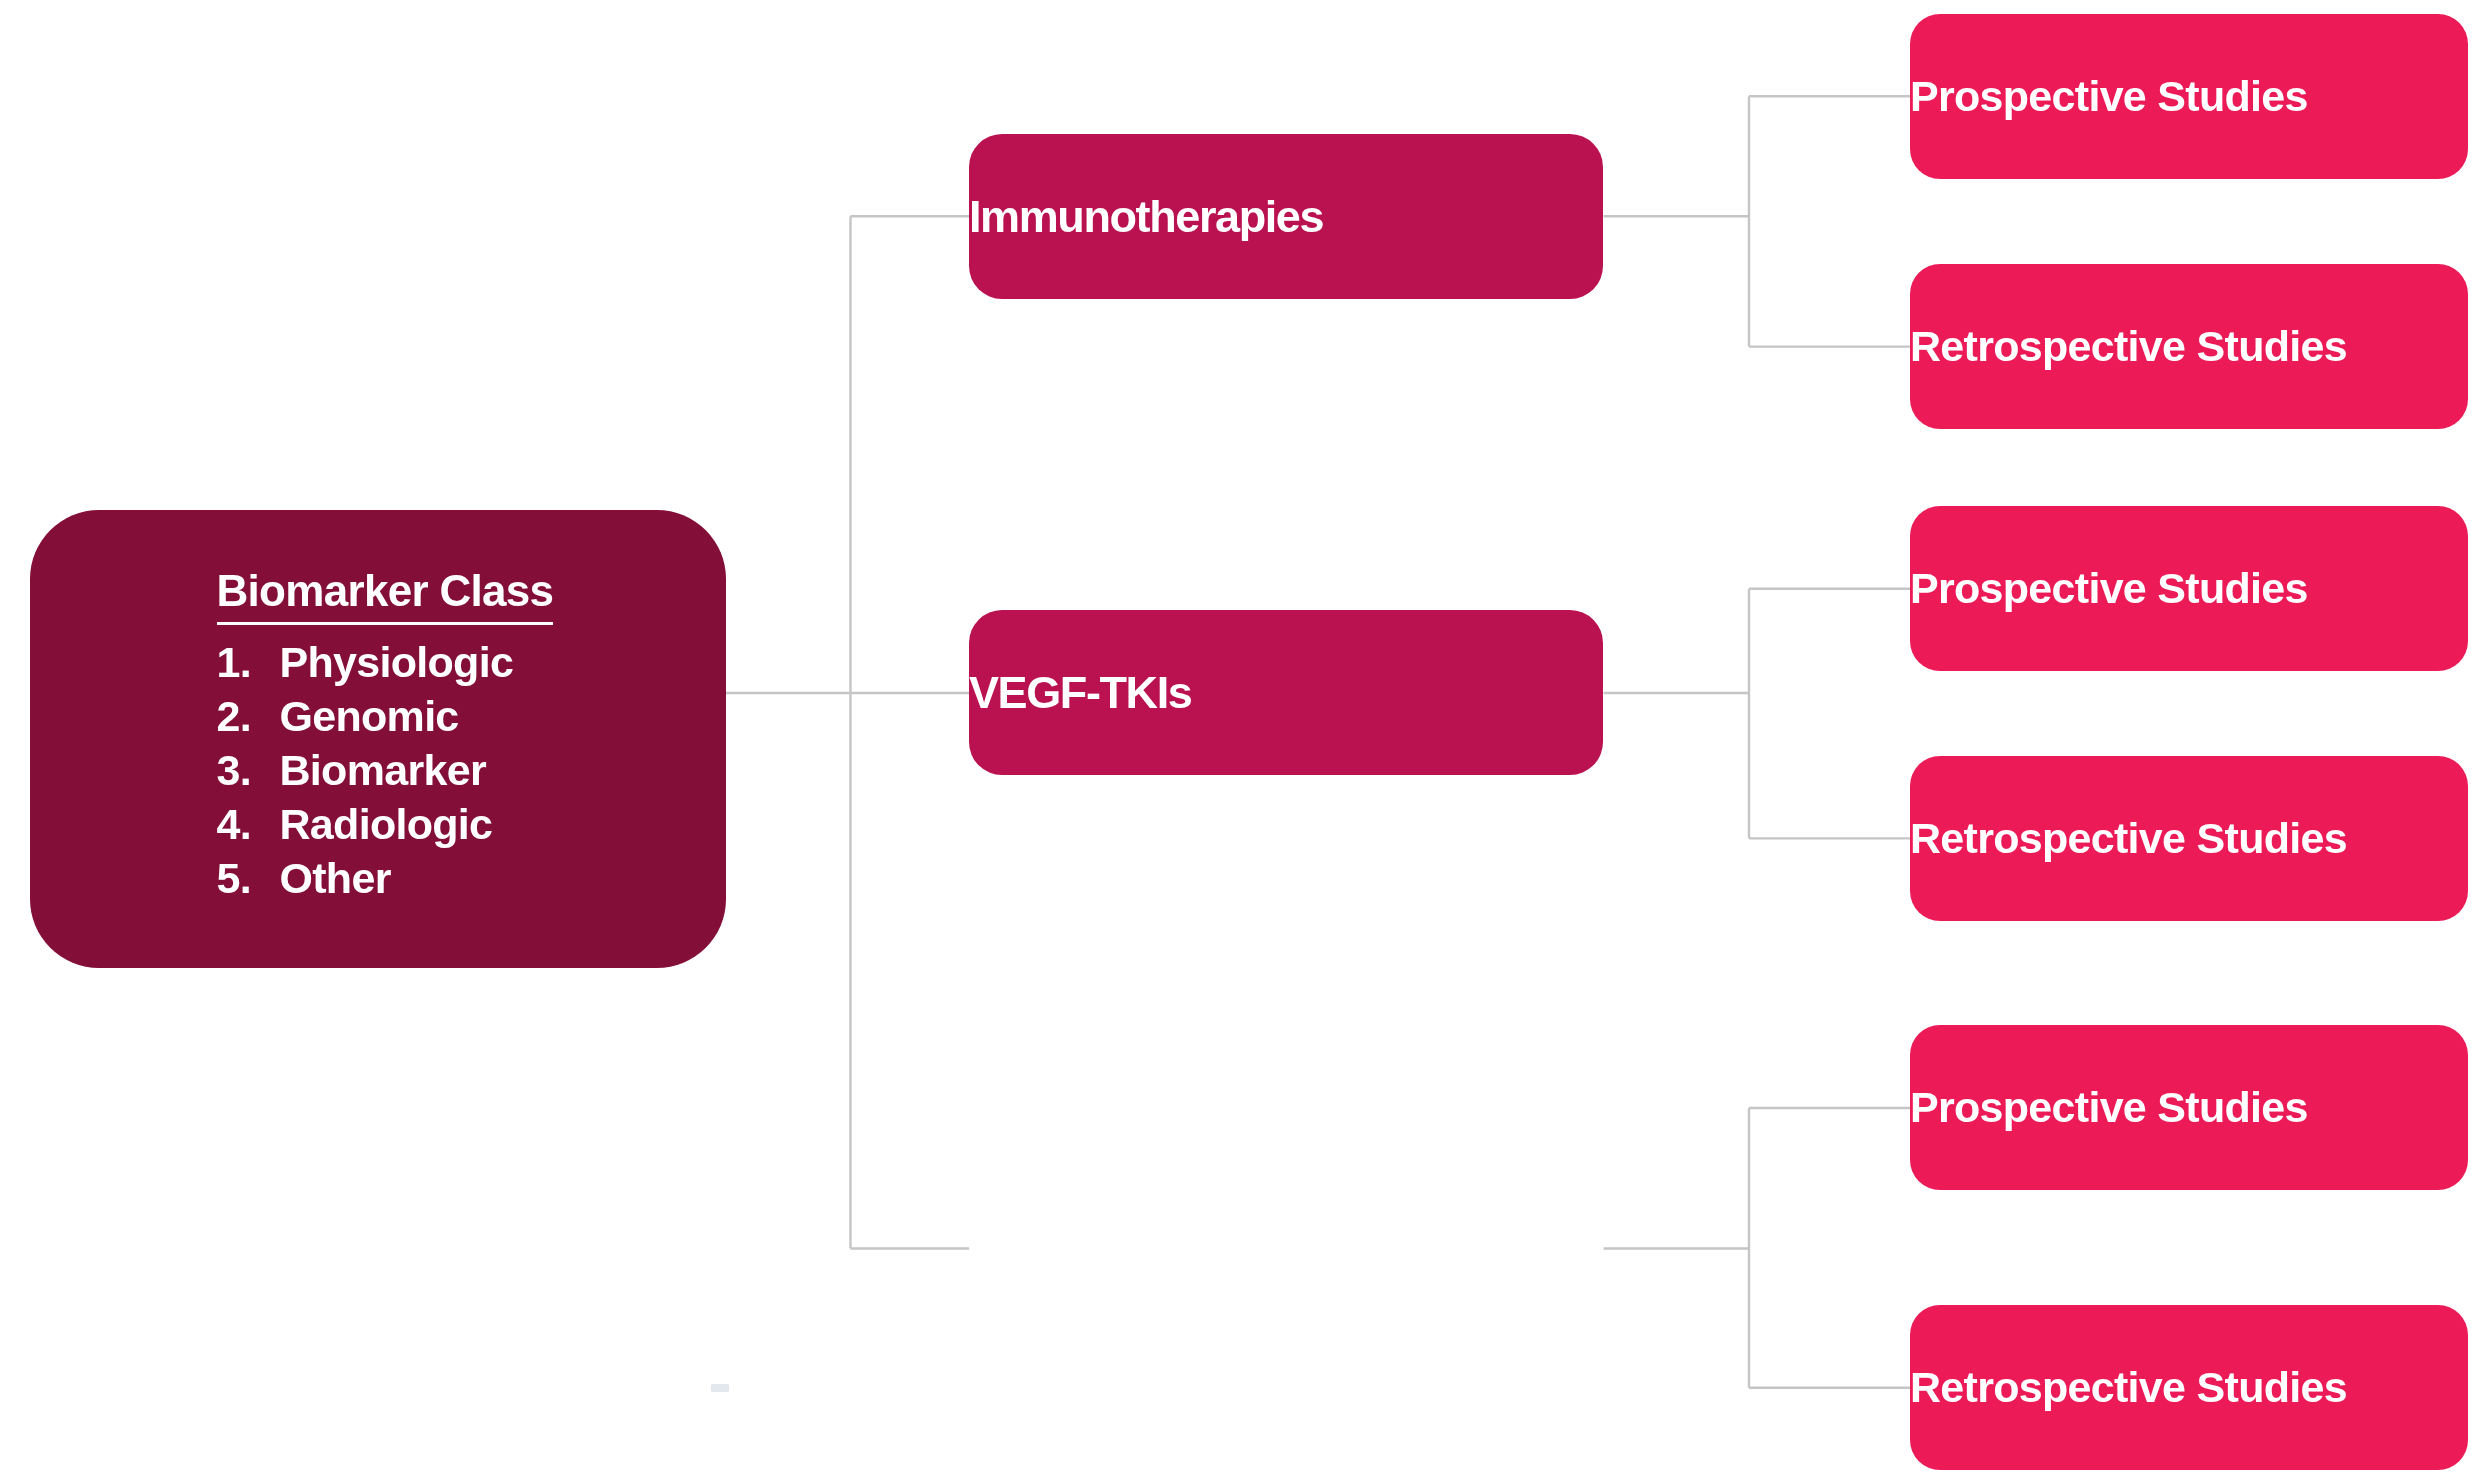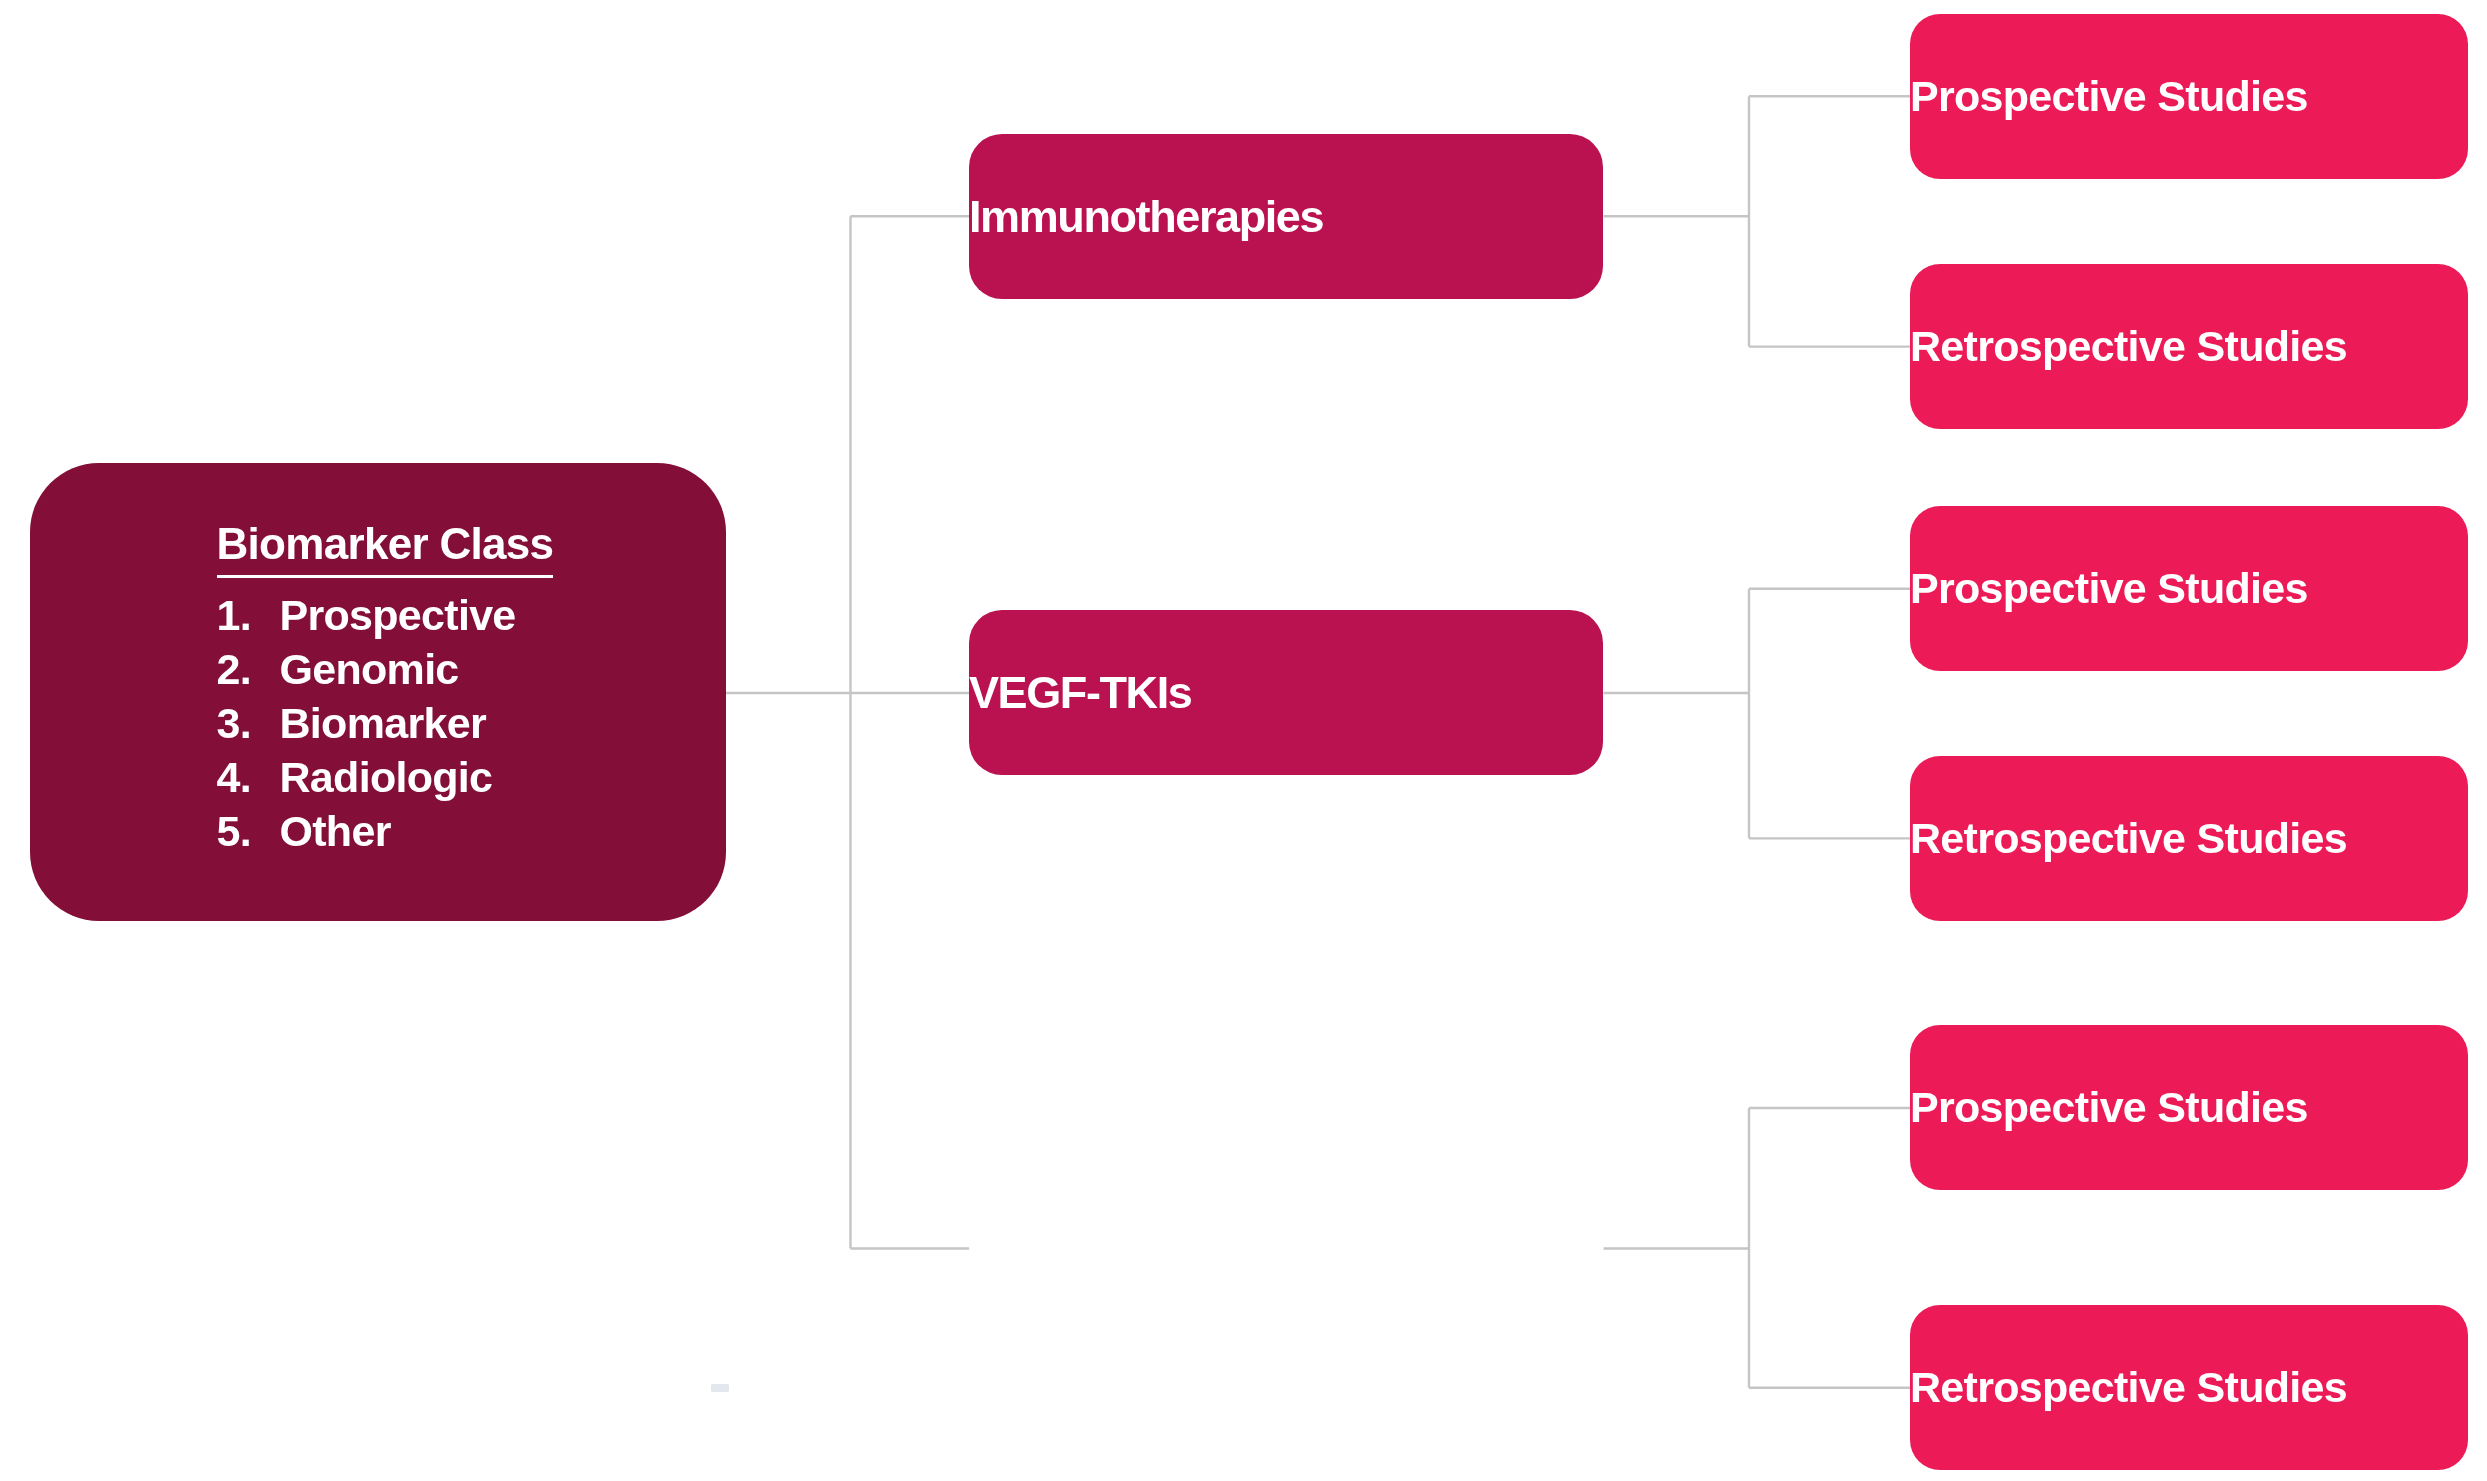--- a/index.html
+++ b/index.html
@@ -28,21 +28,21 @@
   }
   .node {
     position: absolute;
     display: flex;
     align-items: center;
     justify-content: flex-start;
     box-sizing: border-box;
     color: var(--color-text, #ffffff);
   }
   .node.root {
-    left: 29.5px; top: 463px;
+    left: 29.5px; top: 510px;
     width: 696px; height: 458px;
     background: var(--color-root, #830e37);
     border-radius: 69px;
     align-items: flex-start;
     justify-content: flex-start;
   }
   .root-inner {
     margin-left: 187px;
     margin-top: 56px;
   }
@@ -129,21 +129,21 @@
     <line x1="2550" y1="1615" x2="2785" y2="1615"></line>
     <line x1="2550" y1="2023" x2="2785" y2="2023"></line>
   </svg>
 
   <div class="node root">
     <div class="root-inner">
       <div class="root-title">Biomarker Class</div>
       <div class="root-list">
         <div class="li">
           <span class="num">1.</span>
-          <span class="lbl">Prospective</span>
+          <span class="lbl">Physiologic</span>
         </div>
         <div class="li">
           <span class="num">2.</span>
           <span class="lbl">Genomic</span>
         </div>
         <div class="li">
           <span class="num">3.</span>
           <span class="lbl">Biomarker</span>
         </div>
         <div class="li">

